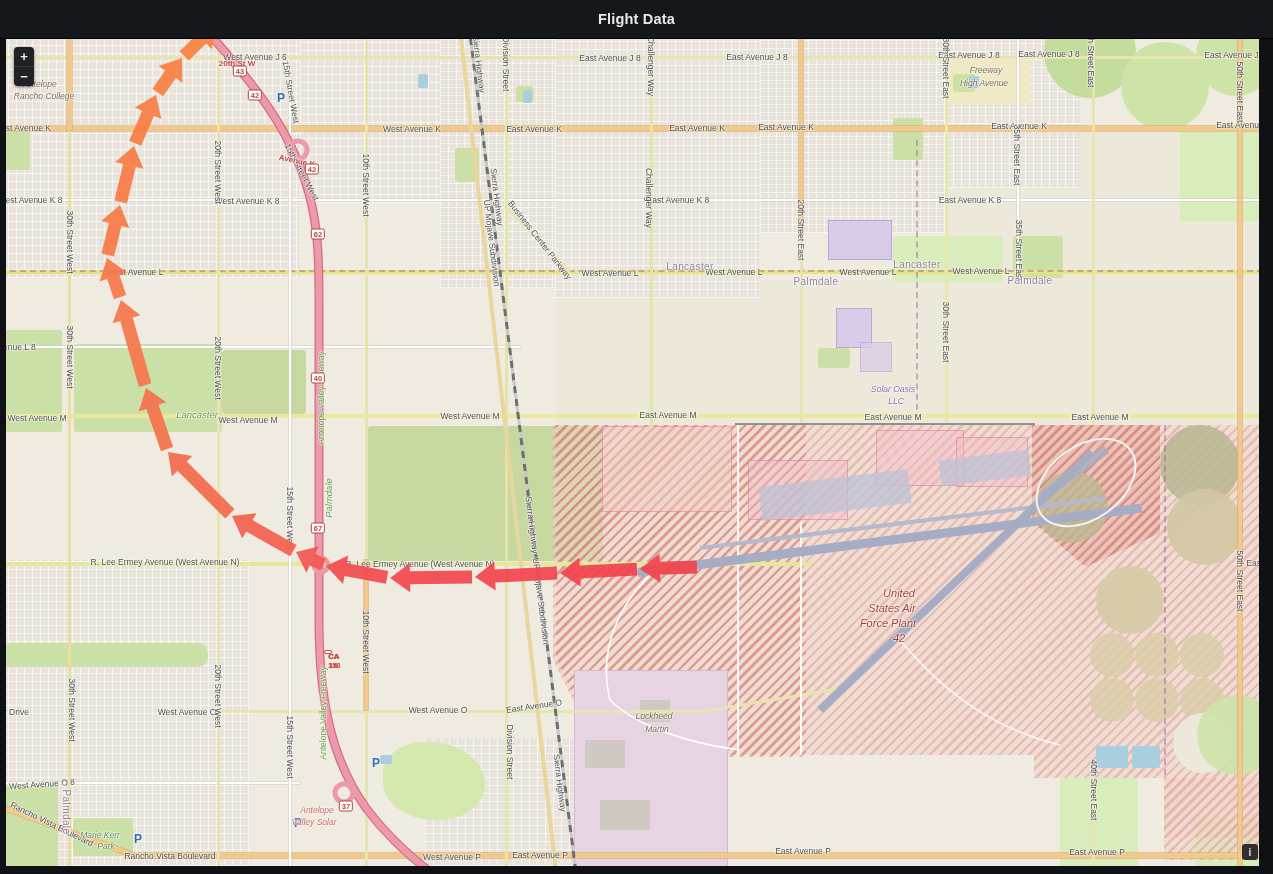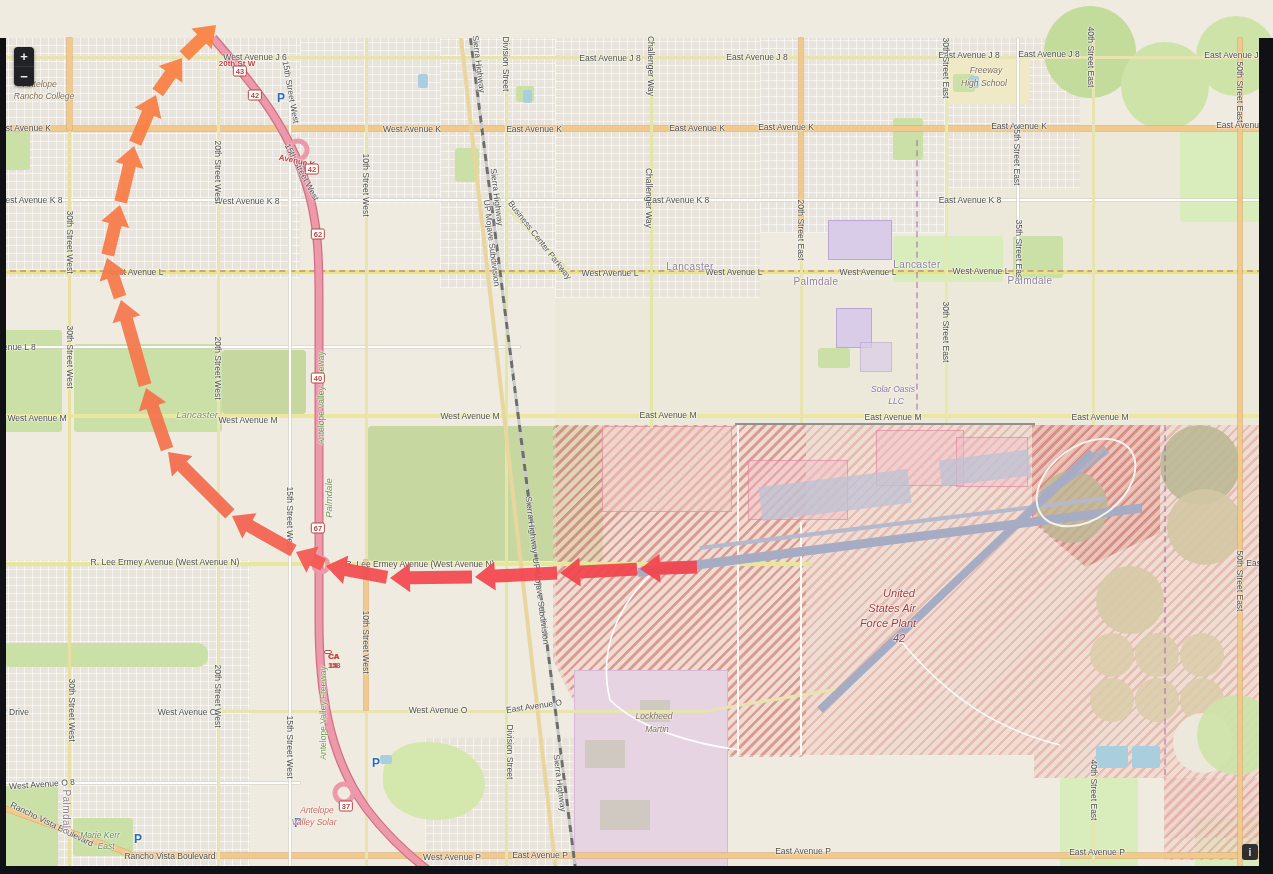--- a/index.html
+++ b/index.html
@@ -302,33 +302,33 @@
         <span class="lbl city" style="left: 690px; top: 266px;">Lancaster</span>
         <span class="lbl city" style="left: 917px; top: 264px;">Lancaster</span>
         <span class="lbl city" style="left: 816px; top: 281px;">Palmdale</span>
         <span class="lbl city" style="left: 1030px; top: 280px;">Palmdale</span>
         <span class="lbl city" style="left: 66px; top: 812px; transform: translate(-50%, -50%) rotate(90deg);">Palmdale</span>
         <span class="lbl city-green" style="left: 197px; top: 414px;">Lancaster</span>
         <span class="lbl city-green" style="left: 328px; top: 498px; transform: translate(-50%, -50%) rotate(-90deg);">Palmdale</span>
         <span class="lbl poi-brown" style="left: 40px; top: 84px;">Antelope</span>
         <span class="lbl poi-brown" style="left: 44px; top: 96px;">Rancho College</span>
         <span class="lbl poi-brown" style="left: 986px; top: 70px;">Freeway</span>
-        <span class="lbl poi-brown" style="left: 984px; top: 83px;">High School</span>
+        <span class="lbl poi-brown" style="left: 984px; top: 83px;">High Avenue</span>
         <span class="lbl poi-purple" style="left: 893px; top: 389px; text-align: right;">Solar Oasis</span>
         <span class="lbl poi-purple" style="left: 896px; top: 401px;">LLC</span>
         <span class="lbl poi-brown" style="left: 654px; top: 716px;">Lockheed</span>
         <span class="lbl poi-brown" style="left: 657px; top: 729px;">Martin</span>
         <span class="lbl poi-red" style="left: 317px; top: 810px;">Antelope</span>
         <span class="lbl poi-red" style="left: 314px; top: 822px;">Valley Solar</span>
         <span class="lbl poi-red2" style="left: 899px; top: 593px;">United</span>
         <span class="lbl poi-red2" style="left: 892px; top: 608px;">States Air</span>
         <span class="lbl poi-red2" style="left: 888px; top: 623px;">Force Plant</span>
         <span class="lbl poi-red2" style="left: 899px; top: 638px;">42</span>
         <span class="lbl poi-green" style="left: 100px; top: 835px;">Marie Kerr</span>
-        <span class="lbl poi-green" style="left: 106px; top: 846px;">East</span>
+        <span class="lbl poi-green" style="left: 106px; top: 846px;">Park</span>
         <span class="lbl exit-red" style="left: 237px; top: 63px;">20th St W</span>
         <span class="lbl exit-red" style="left: 297px; top: 161px; transform: translate(-50%, -50%) rotate(12deg);">Avenue K</span>
         <div class="shield" style="left: 240px; top: 71px;">43</div>
         <div class="shield" style="left: 255px; top: 95px;">42</div>
         <div class="shield" style="left: 312px; top: 169px;">42</div>
         <div class="shield" style="left: 318px; top: 234px;">62</div>
         <div class="shield" style="left: 318px; top: 378px;">40</div>
         <div class="shield" style="left: 318px; top: 528px;">67</div>
         <div class="shield" style="left: 346px; top: 806px;">37</div>
         <div class="ca-box" style="left: 320px; top: 652px; margin-left: 8px;">
@@ -358,20 +358,23 @@
         <polygon points="141.2,145.8 154.0,115.9 161.4,119.1 156.0,95.0 134.8,107.6 142.1,110.8 129.2,140.7" fill="#F87E44" fill-opacity="0.93"></polygon>
         <polygon points="163.0,96.3 175.8,78.1 182.4,82.7 182.0,58.0 158.6,66.0 165.2,70.6 152.4,88.8" fill="#F98042" fill-opacity="0.93"></polygon>
         <polygon points="188.7,60.6 206.2,43.6 211.7,49.3 216.0,25.0 191.5,28.5 197.1,34.3 179.6,51.2" fill="#F98140" fill-opacity="0.93"></polygon>
       </svg>
   </div>
 
   <div class="frame" style="left:0;top:38px;width:6px;height:836px;"></div>
   <div class="frame" style="left:1259px;top:38px;width:14px;height:836px;"></div>
   <div class="frame" style="left:0;top:866px;width:1273px;height:8px;"></div>
 
+  <div id="header">
+    <span class="title">Flight Data</span>
+  </div>
 
   <div id="zoomctl">
     <div class="zbtn">+</div>
     <div class="zdiv"></div>
     <div class="zbtn">−</div>
   </div>
 
   <div id="infobtn">i</div>
 </div>
 

